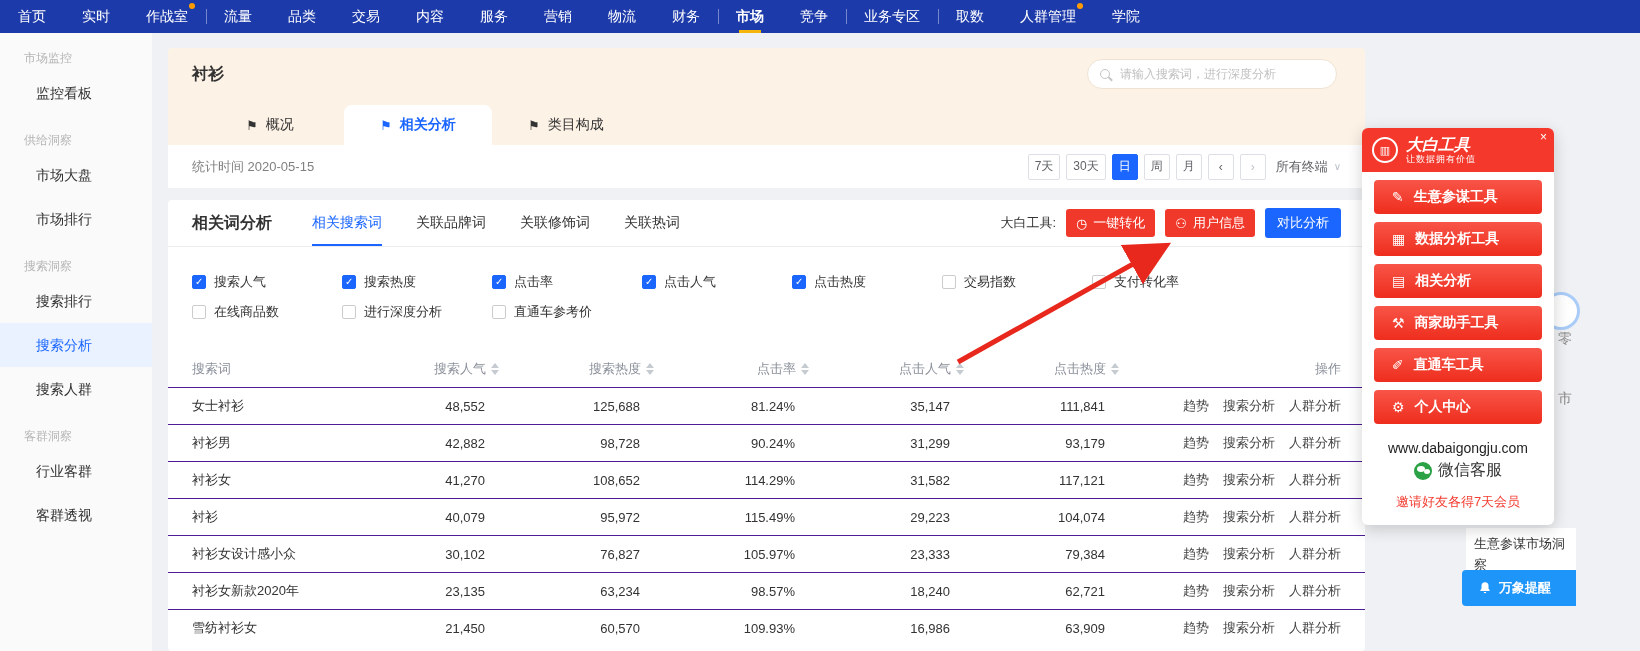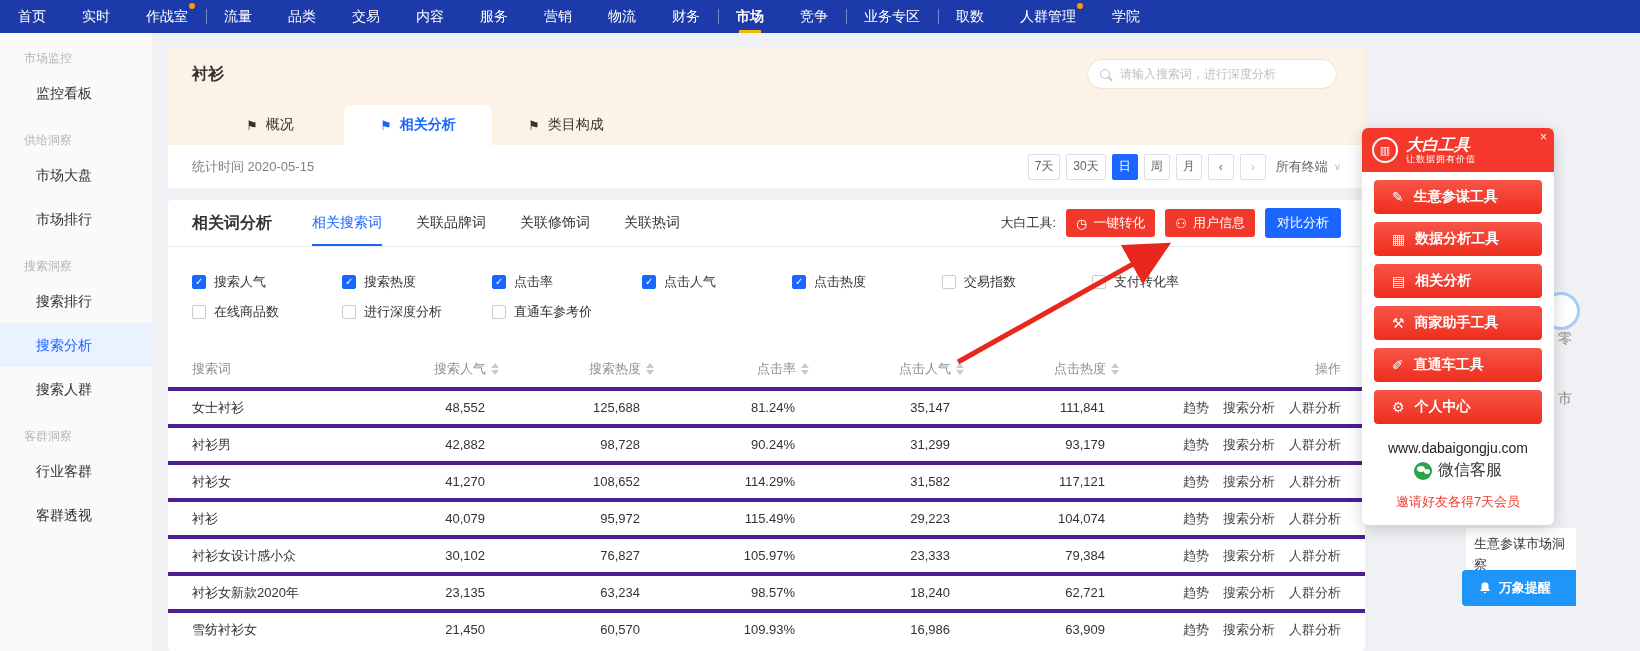--- a/index.html
+++ b/index.html
@@ -73,21 +73,21 @@
   .table{margin-top:30px}
   .thead,.tr{display:grid;grid-template-columns:152px 155px 155px 155px 155px 155px 222px;
     padding:0 24px;align-items:center}
   .thead{height:36px;font-size:13px;color:#8a8f99}
   .th{display:flex;align-items:center}
   .th:not(:first-child){justify-content:flex-end}
   .sort{display:none;flex-direction:column;margin-left:5px;cursor:pointer}
   .th.sortable .sort{display:inline-flex}
   .s-up{width:0;height:0;border-left:4px solid transparent;border-right:4px solid transparent;border-bottom:5px solid #c6cad1;margin-bottom:2px}
   .s-dn{width:0;height:0;border-left:4px solid transparent;border-right:4px solid transparent;border-top:5px solid #c6cad1}
-  .tr{height:37px;border-top:4px solid #4c1d95;font-size:13px;color:#333}
+  .tr{height:37px;border-top:1px solid #4c1d95;font-size:13px;color:#333}
   .td.num{text-align:right;padding-right:14px}
   .td.ops{display:flex;justify-content:flex-end;gap:14px}
   .op{cursor:pointer;color:#444;white-space:nowrap}
 
   
   .plugin{position:absolute;left:1362px;top:128px;width:192px;background:#fff;border-radius:6px;
     box-shadow:0 4px 16px rgba(0,0,0,.18);z-index:40;padding-bottom:14px}
   .p-head{height:44px;background:#f4392c;border-radius:6px 6px 0 0;display:flex;align-items:center;
     gap:8px;padding:0 10px;position:relative;color:#fff}
   .p-logo{width:26px;height:26px;border:2px solid #fff;border-radius:50%;display:flex;align-items:center;

